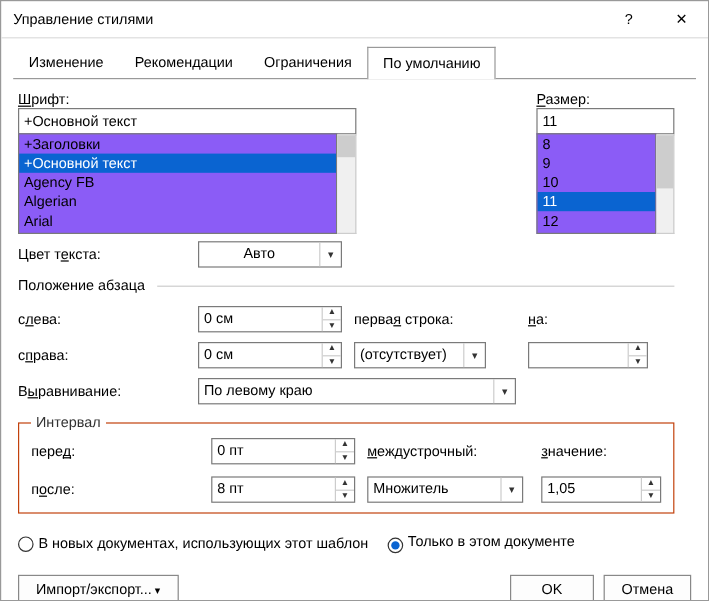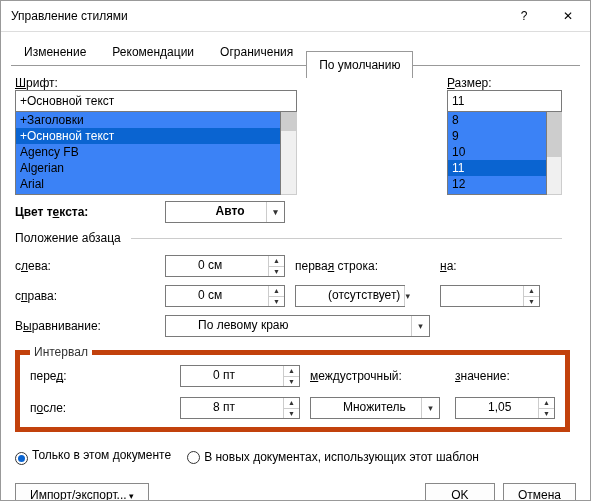--- a/index.html
+++ b/index.html
@@ -3,55 +3,55 @@
 <meta charset="utf-8">
 <style>
 * { box-sizing: border-box; font-family: "Segoe UI", Tahoma, sans-serif; font-size: 12px; }
 body { margin: 0; background: #fff; width: 591px; height: 501px; border: 1px solid #999; display: flex; flex-direction: column; }
 .titlebar { display: flex; align-items: center; height: 42px; padding: 0 0 0 10px; border-bottom: 1px solid #ddd; }
 .titlebar .title { flex: 1; }
 .titlebar .btn { width: 44px; height: 30px; display: flex; align-items: center; justify-content: center; }
 .tabs { display: flex; padding: 6px 10px 0 10px; }
 .tab { padding: 6px 12px; border: 1px solid transparent; border-bottom: none; cursor: default; }
 .tab span { }
-.tab.active { border-color: #999; background: #fff; position: relative; top: 13px; }
+.tab.active { border-color: #999; background: #fff; position: relative; top: 1px; }
 .tabline { border-bottom: 1px solid #999; margin: 0 10px; }
 .content { padding: 10px 28px 4px 14px; flex: 1; }
 .label { }
 .underline { text-decoration: underline; text-decoration-skip-ink: none; }
 .font-block { display: flex; }
 .font-left { width: 282px; margin-right: 150px; }
 .font-right { flex: 1; }
 .textfield { width: 100%; height: 22px; border: 1px solid #7a7a7a; padding: 2px 4px; background: #fff; }
-.listbox { width: 100%; border: 1px solid #7a7a7a; background: #3b82f6; margin-top: -1px; }
+.listbox { width: 100%; border: 1px solid #7a7a7a; background: #8b5cf6; margin-top: -1px; }
 .listbox .item { padding: 1px 4px; }
 .listbox .item.selected { background: #0a64d1; color: #fff; }
 .scrollcontainer { display: flex; }
 .scrollbar { width: 17px; background: #f0f0f0; border: 1px solid #cdcdcd; border-left: none; display: flex; flex-direction: column; }
 .scrollbar .thumb { background: #cdcdcd; margin: 0; }
 fieldset { border: 1px solid #ccc; margin: 0 0 6px 0; padding: 6px 10px 8px 10px; }
-fieldset.hl { border: 5px solid #c2410c; }
+fieldset.hl { border: 1px solid #c2410c; }
 legend { padding: 0 4px; color: #333; }
 .grid-pp { display: grid; grid-template-columns: 150px 130px 145px 100px; row-gap: 8px; align-items: center; }
 .grid-int { display: grid; grid-template-columns: 150px 130px 145px 100px; row-gap: 10px; align-items: center; }
 .combo, .spin { display: flex; border: 1px solid #7a7a7a; height: 22px; background: #fff; width: 120px; }
-.combo .val, .spin .val { flex: 1; padding: 2px 4px; margin-left: 28px; }
+.combo .val, .spin .val { flex: 1; padding: 2px 4px; }
 .combo .arrow { width: 18px; border-left: 1px solid #ccc; display: flex; align-items: center; justify-content: center; }
 .spin .arrows { width: 16px; border-left: 1px solid #ccc; display: flex; flex-direction: column; }
 .spin .arrows div { flex: 1; display: flex; align-items: center; justify-content: center; font-size: 7px; line-height: 7px; color: #333; }
 .spin .arrows div:first-child { border-bottom: 1px solid #ccc; }
 .chev { font-size: 9px; color: #333; }
 .radiogroup { display: flex; align-items: center; padding: 6px 14px 10px 14px; gap: 16px; }
 .radio { width: 13px; height: 13px; border: 1px solid #333; border-radius: 50%; display: inline-flex; align-items: center; justify-content: center; margin-right: 4px; vertical-align: -3px; }
 .radio.checked::after { content: ""; width: 7px; height: 7px; background: #0a64d1; border-radius: 50%; }
 .footer { display: flex; padding: 8px 14px 14px 14px; align-items: center; }
 .btnp { border: 1px solid #888; background: #fdfdfd; padding: 4px 14px; min-width: 70px; text-align: center; }
 .btnp.drop::after { content: " ▾"; font-size: 9px; }
 .spacer { flex: 1; }
-.color-row { display: flex; align-items: center; margin: 6px 0 8px 0; font-weight: bold; }
+.color-row { display: flex; align-items: center; margin: 6px 0 8px 0; }
 .color-row .label { width: 150px; }
 .groupline { border-top: 1px solid #ccc; margin-left: 4px; flex: 1; align-self: center; }
 .grouphead { display: flex; align-items: center; margin: 4px 0 10px 0; }
 .grouphead .t { margin-right: 6px; }
 </style>
 </head>
 <body>
 
 <div class="titlebar">
   <span class="title">Управление стилями</span>
@@ -205,22 +205,22 @@
             <div>▲</div>
             <div>▼</div>
           </div>
         </div>
     </div>
   </fieldset>
 
 </div>
 
 <div class="radiogroup">
+  <label><span class="radio"></span><span>В новых документах, использующих этот шаблон</span></label>
   <label><span class="radio checked"></span><span>Только в этом документе</span></label>
-  <label><span class="radio"></span><span>В новых документах, использующих этот шаблон</span></label>
 </div>
 
 <div class="footer">
   <div class="btnp drop">Импорт/экспорт...</div>
   <div class="spacer"></div>
   <div class="btnp">OK</div>
   <div style="width:8px"></div>
   <div class="btnp">Отмена</div>
 </div>
 

